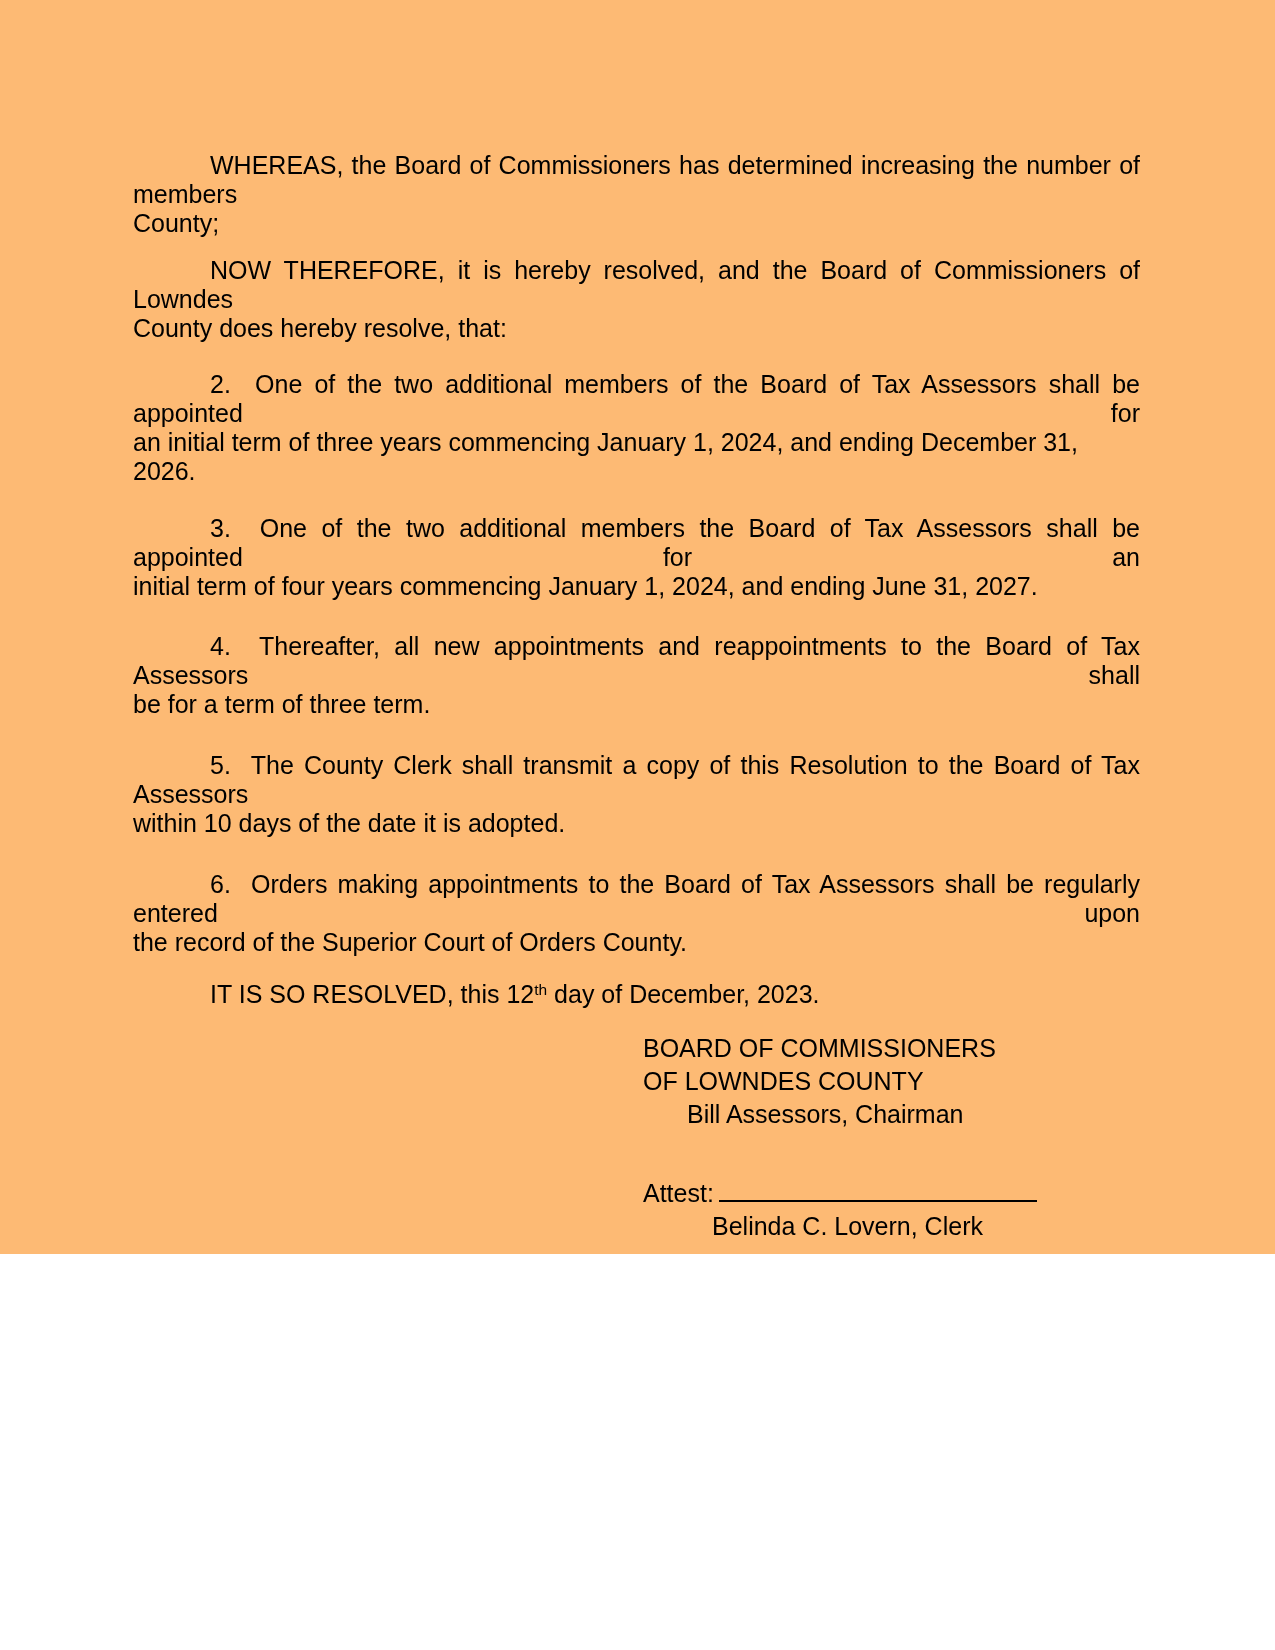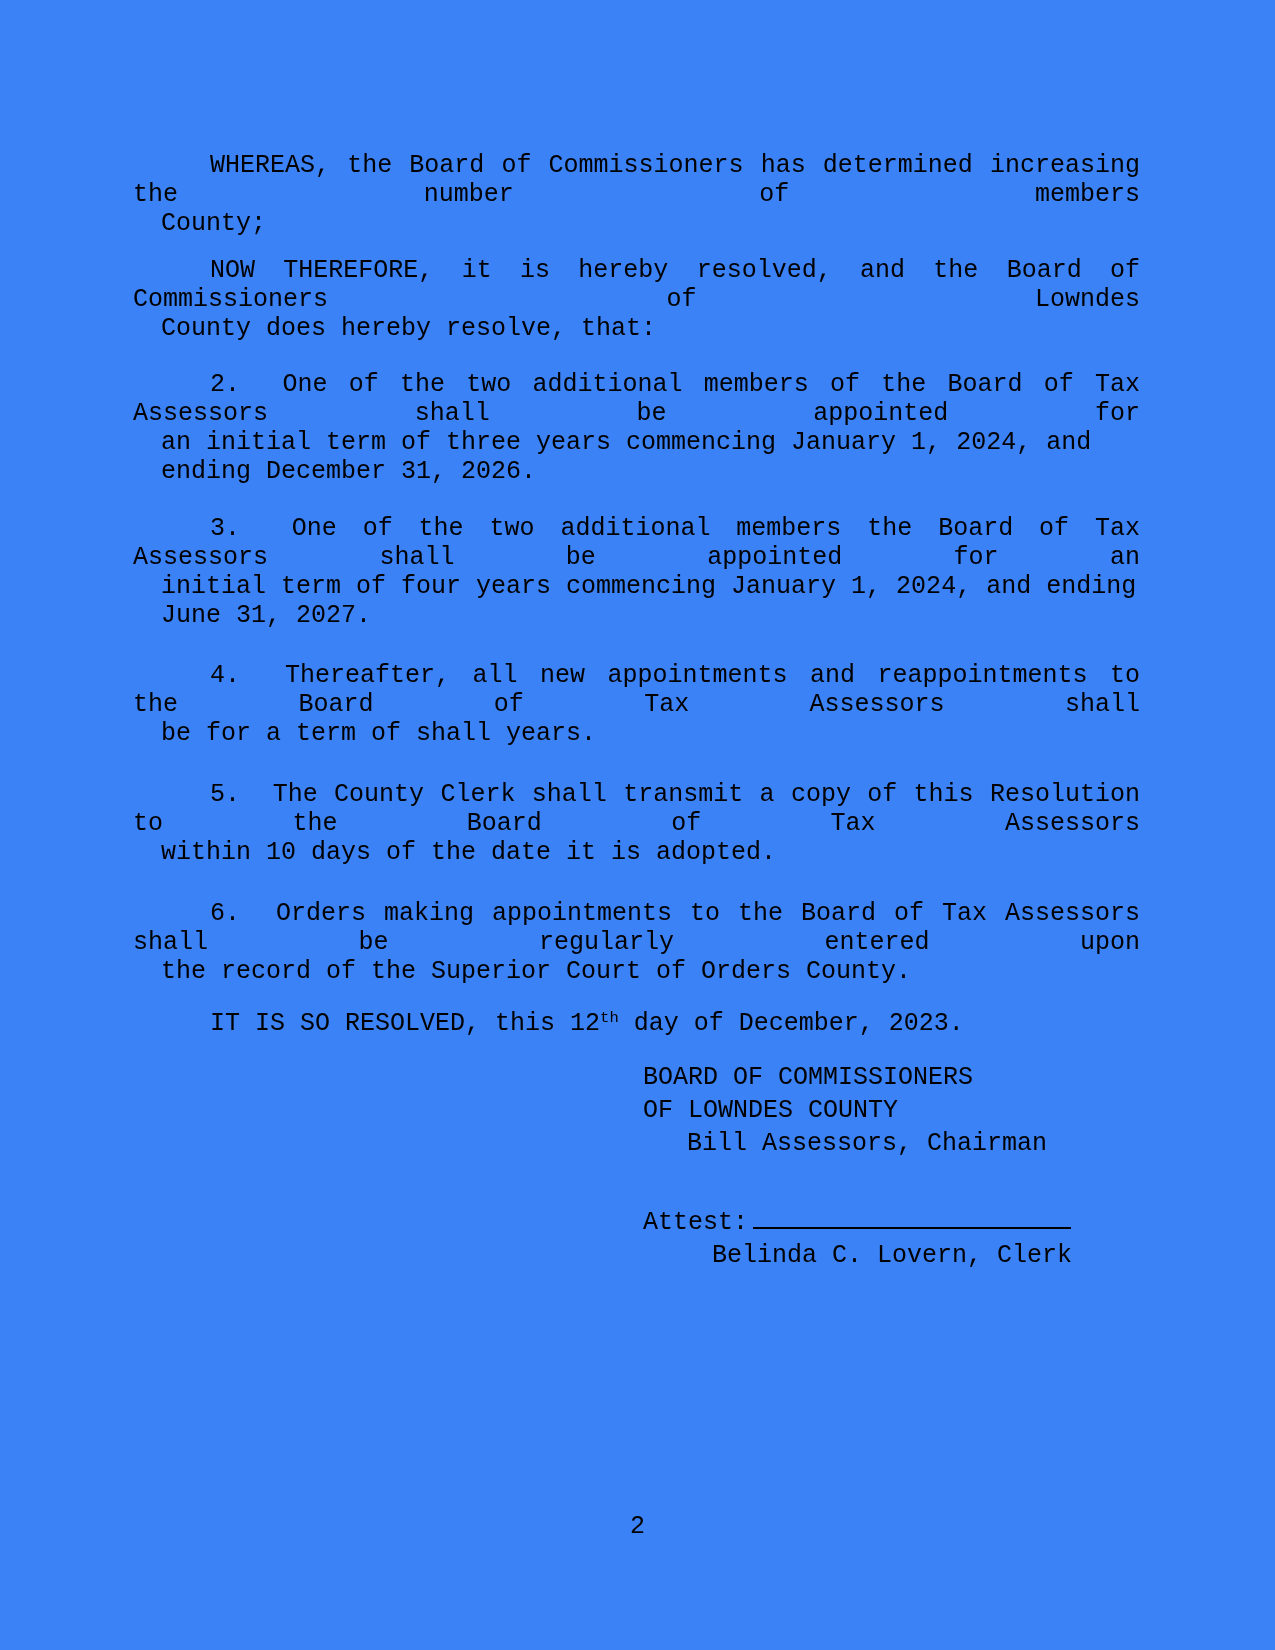--- a/index.html
+++ b/index.html
@@ -3,44 +3,43 @@
 <meta charset="utf-8">
 <style>
   html, body {
     margin: 0;
     padding: 0;
     background: #ffffff;
   }
   .page {
     position: relative;
     width: 1275px;
-    height: 1650px;
-    background: #3b82f6;
+    height: 1254px;
+    background: #fdba74;
     color: #000000;
-    font-family: Liberation Mono, monospace;
+    font-family: Liberation Sans, sans-serif;
     font-size: 25px;
     overflow: hidden;
   }
   .content {
     position: absolute;
     left: 133px;
     right: 135px;
     top: 151px;
   }
   .para { line-height: 29px; }
   
   .ln {
     text-align: justify;
     text-align-last: justify;
   }
   .ln-first { text-indent: 77px; }
   .ln-last {
     text-align: left;
     text-align-last: auto;
-    margin-left: 28px;
   }
   .m-whereas  { margin-bottom: 18px; }
   .m-now      { margin-bottom: 27px; }
   .m-i1       { margin-bottom: 26px; }
   .m-i2       { margin-bottom: 28px; }
   .m-i3       { margin-bottom: 31px; }
   .m-i4       { margin-bottom: 32px; }
   .m-i5       { margin-bottom: 32px; }
   .m-i6       { margin-bottom: 18px; }
   .resolved-line {
@@ -102,21 +101,21 @@
       <div class="ln ln-last">an initial term of three years commencing January 1, 2024, and ending December 31, 2026.</div>
     </div>
 
     <div class="para m-i3">
       <div class="ln ln-first">3.&nbsp; One of the two additional members the Board of Tax Assessors shall be appointed for an</div>
       <div class="ln ln-last">initial term of four years commencing January 1, 2024, and ending June 31, 2027.</div>
     </div>
 
     <div class="para m-i4">
       <div class="ln ln-first">4.&nbsp; Thereafter, all new appointments and reappointments to the Board of Tax Assessors shall</div>
-      <div class="ln ln-last">be for a term of shall years.</div>
+      <div class="ln ln-last">be for a term of three term.</div>
     </div>
 
     <div class="para m-i5">
       <div class="ln ln-first">5.&nbsp; The County Clerk shall transmit a copy of this Resolution to the Board of Tax Assessors</div>
       <div class="ln ln-last">within 10 days of the date it is adopted.</div>
     </div>
 
     <div class="para m-i6">
       <div class="ln ln-first">6.&nbsp; Orders making appointments to the Board of Tax Assessors shall be regularly entered upon</div>
       <div class="ln ln-last">the record of the Superior Court of Orders County.</div>

